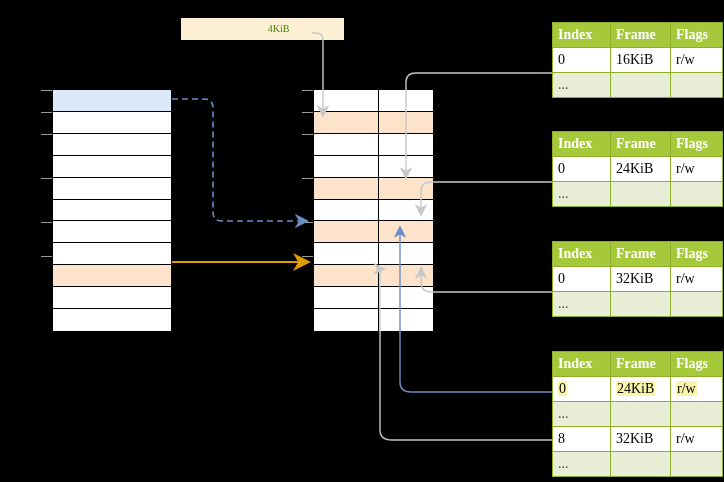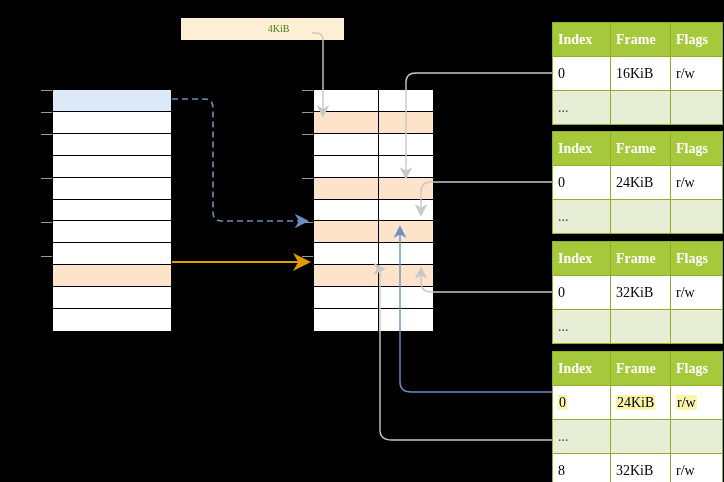--- a/index.html
+++ b/index.html
@@ -66,21 +66,21 @@
     position: absolute;
     border-collapse: collapse;
     table-layout: fixed;
     border: 1px solid #8fae2a;
     background: #ffffff;
   }
   .ptable th, .ptable td {
     border: 1px solid #8fae2a;
     font-size: 14px;
     padding: 1px 5px;
-    height: 34px;
+    height: 25px;
     box-sizing: border-box;
     text-align: left;
     vertical-align: middle;
     white-space: nowrap;
   }
   .ptable th {
     background: #a5c93a;
     color: #ffffff;
     font-weight: bold;
   }

